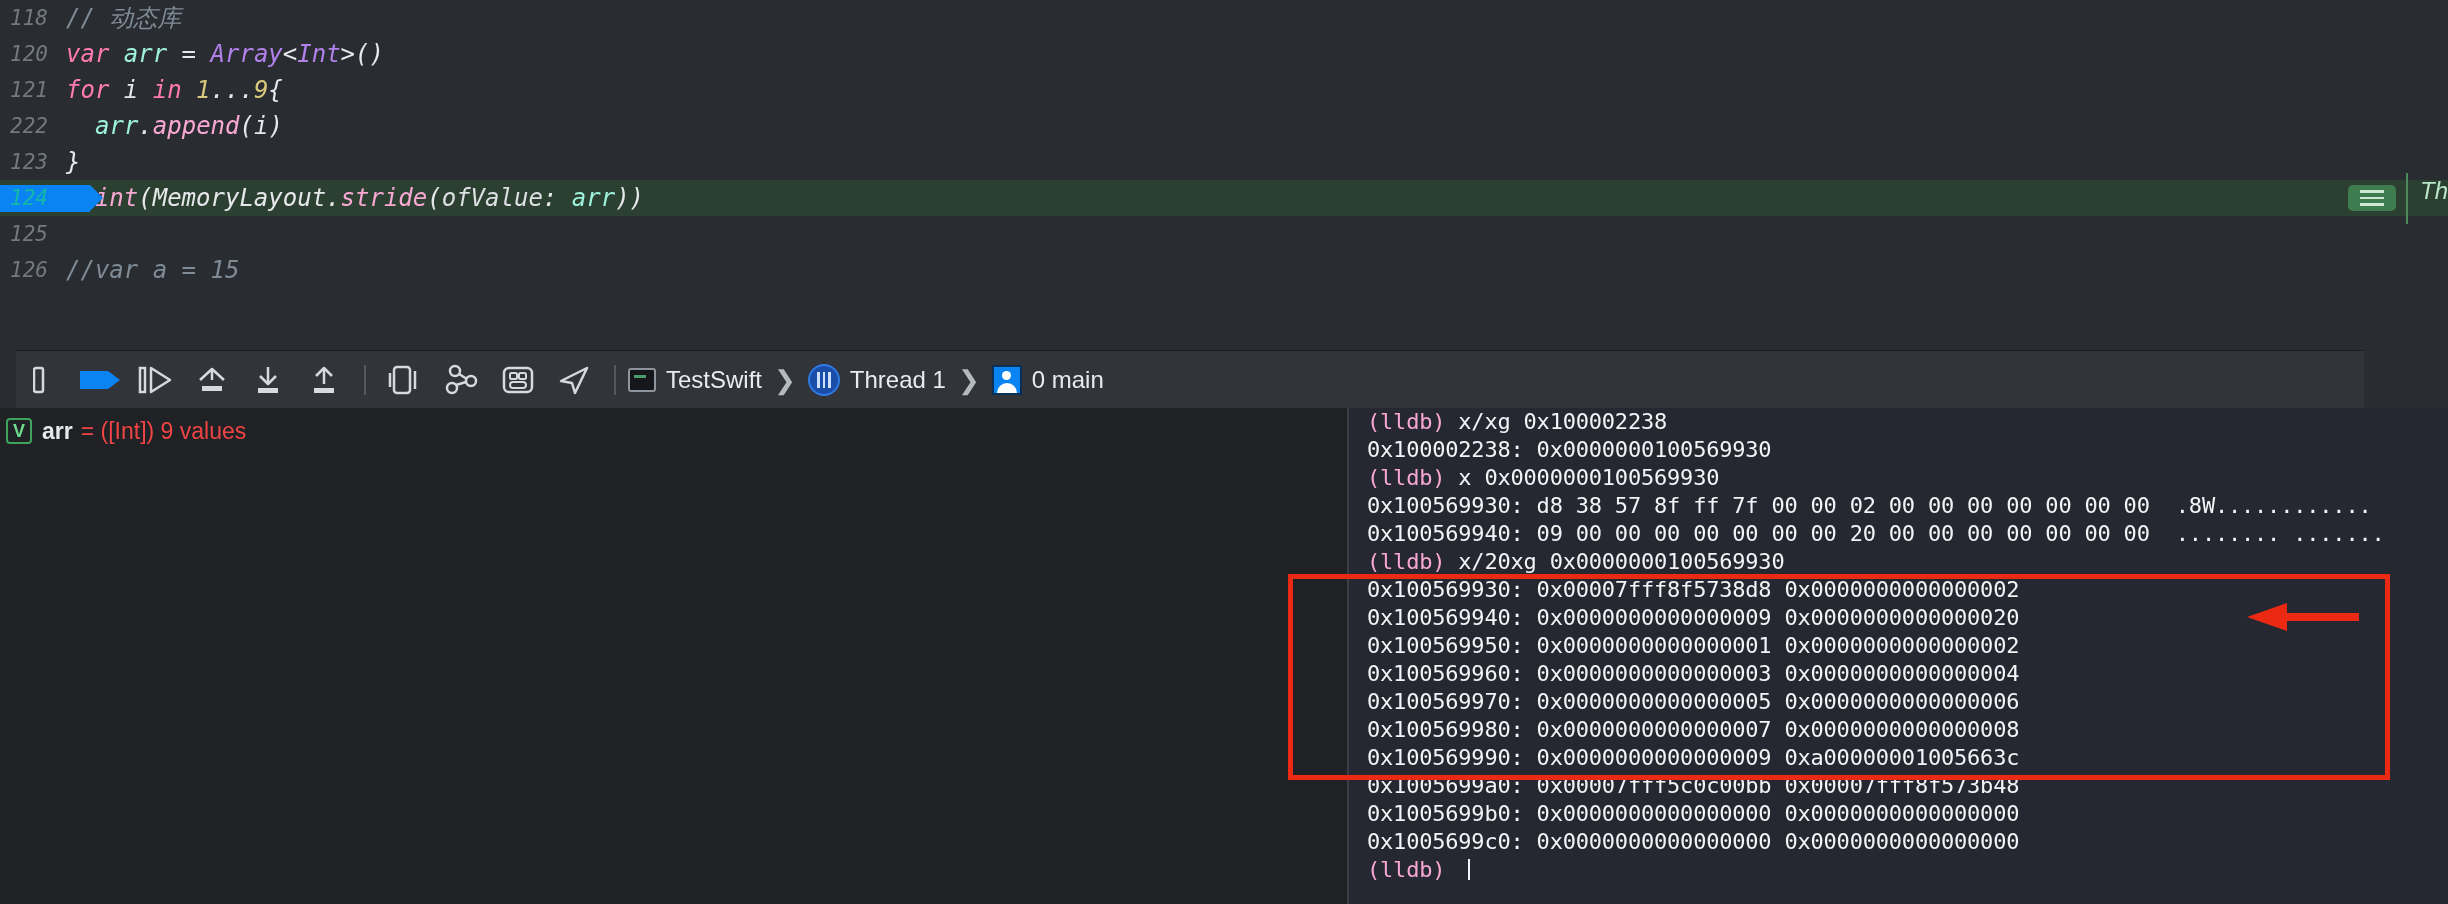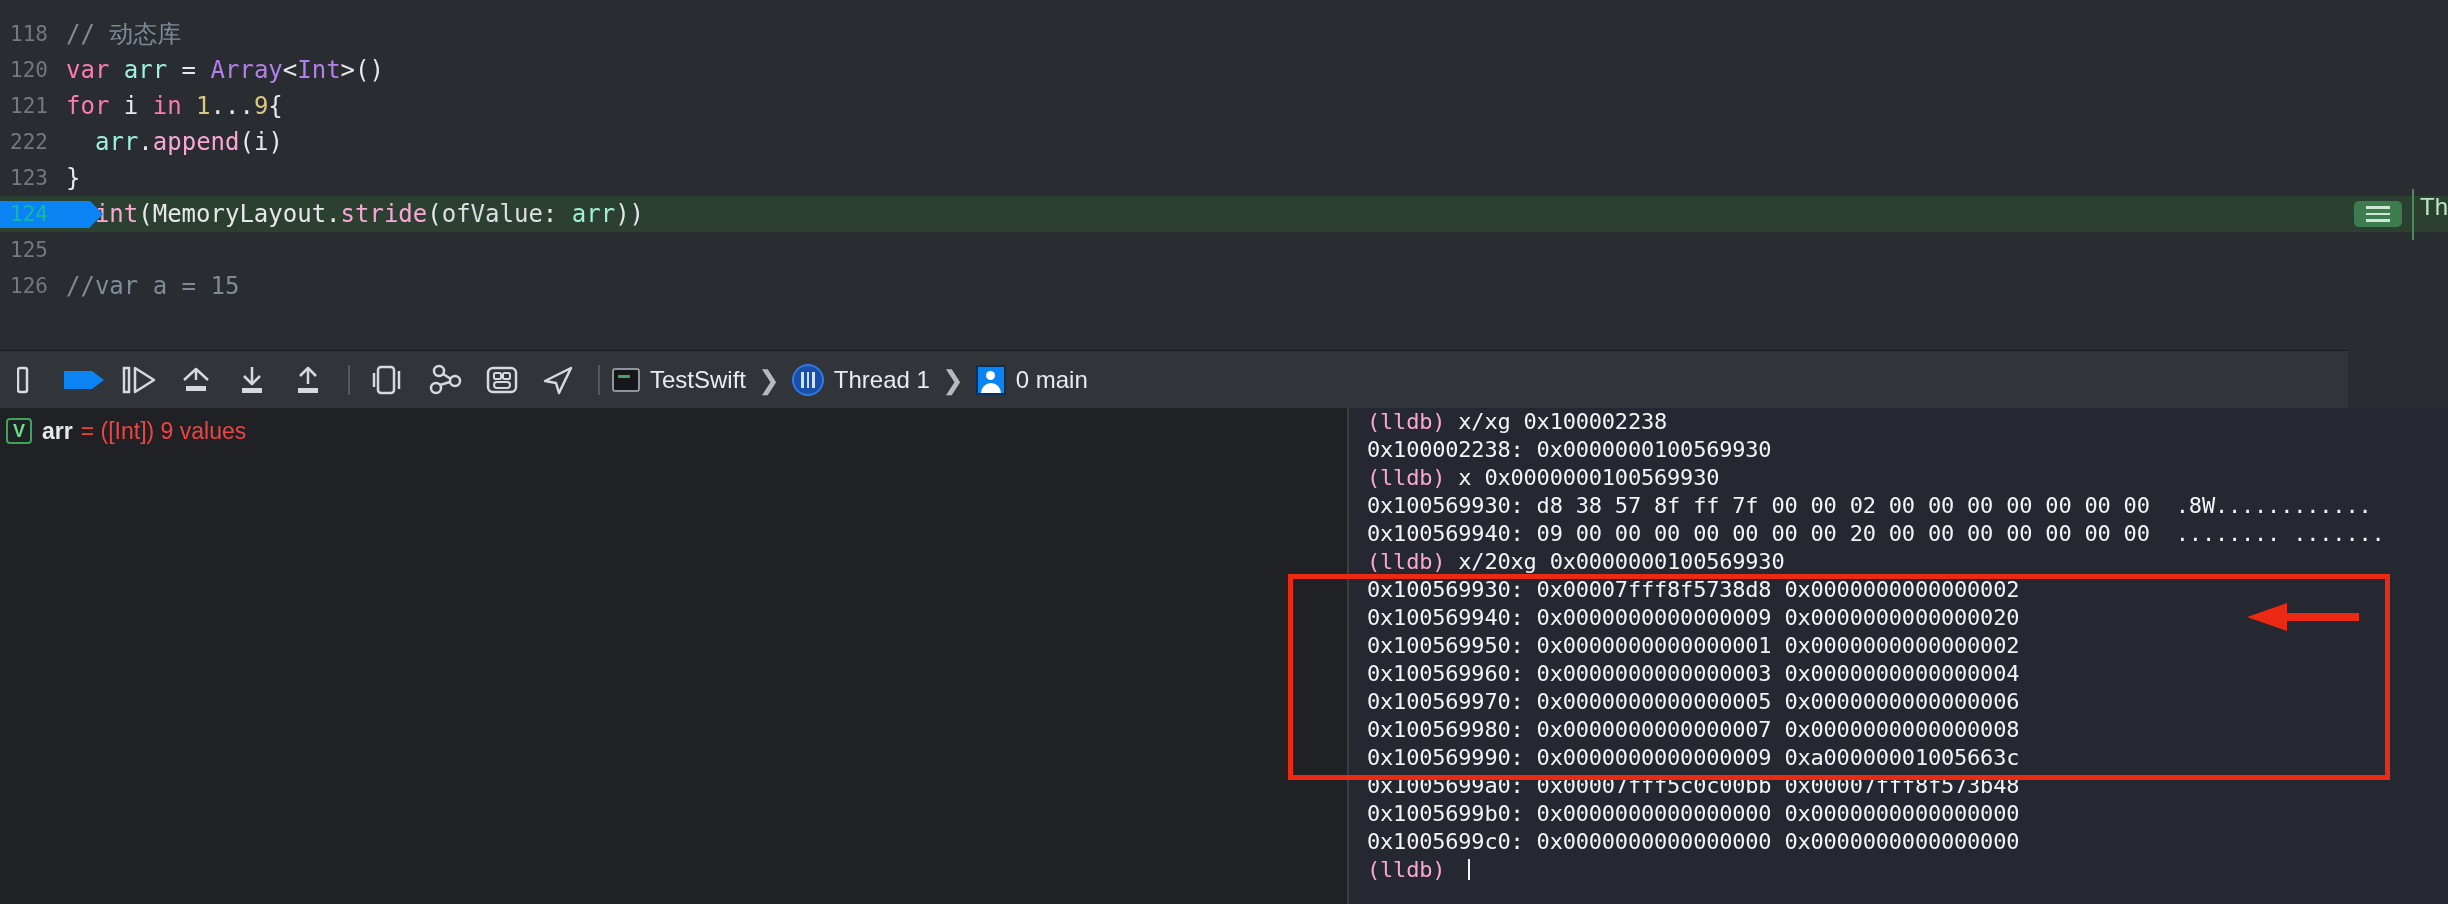--- a/index.html
+++ b/index.html
@@ -17,25 +17,26 @@
   .app {
     position: relative;
     width: 2448px;
     height: 904px;
     background: #292c31;
   }
 
   
   .editor {
     position: absolute;
-    left: 0; top: 16px;
+    left: 0; top: 0;
     width: 2448px;
     height: 350px;
     background: #292c31;
     overflow: hidden;
+    font-style: italic;
   }
   .code-line {
     position: relative;
     height: 36px;
     line-height: 36px;
     white-space: pre;
     font-family: "DejaVu Sans Mono", monospace;
     font-size: 24px;
   }
   .code-line.exec {
@@ -106,30 +107,30 @@
   }
   .exec-menu i {
     display: block;
     width: 24px; height: 2.5px;
     background: #cfe8d5;
   }
   .exec-thread {
     color: #b9e6c6;
     font-size: 24px;
     font-family: "Liberation Sans", sans-serif;
-    padding-left: 6px;
+    padding-left: 12px;
     border-left: 2px solid #4c8a5c;
     height: 51px;
     line-height: 36px;
   }
 
   
   .toolbar {
     position: absolute;
-    left: 0; top: 350px;
+    left: 16px; top: 350px;
     width: 2348px;
     height: 58px;
     background: #313439;
     border-top: 1px solid #1b1d21;
     border-bottom: 1px solid #1b1d21;
     display: flex;
     align-items: center;
   }
   .tb-item {
     width: 56px;

